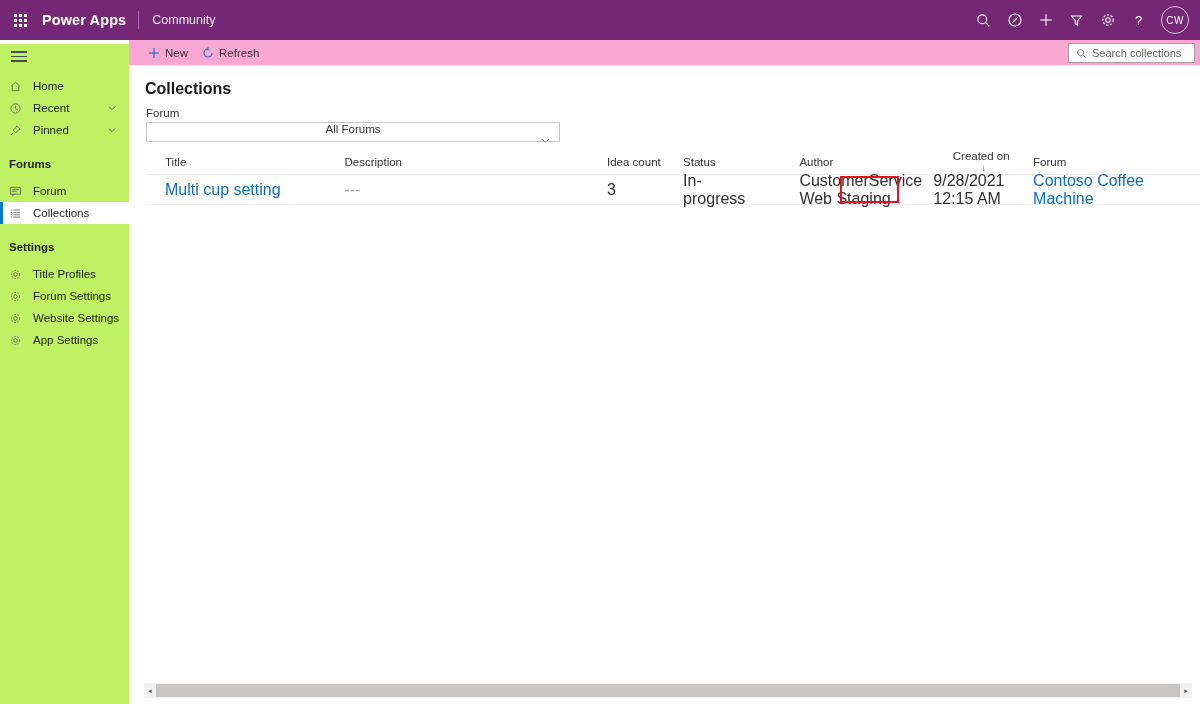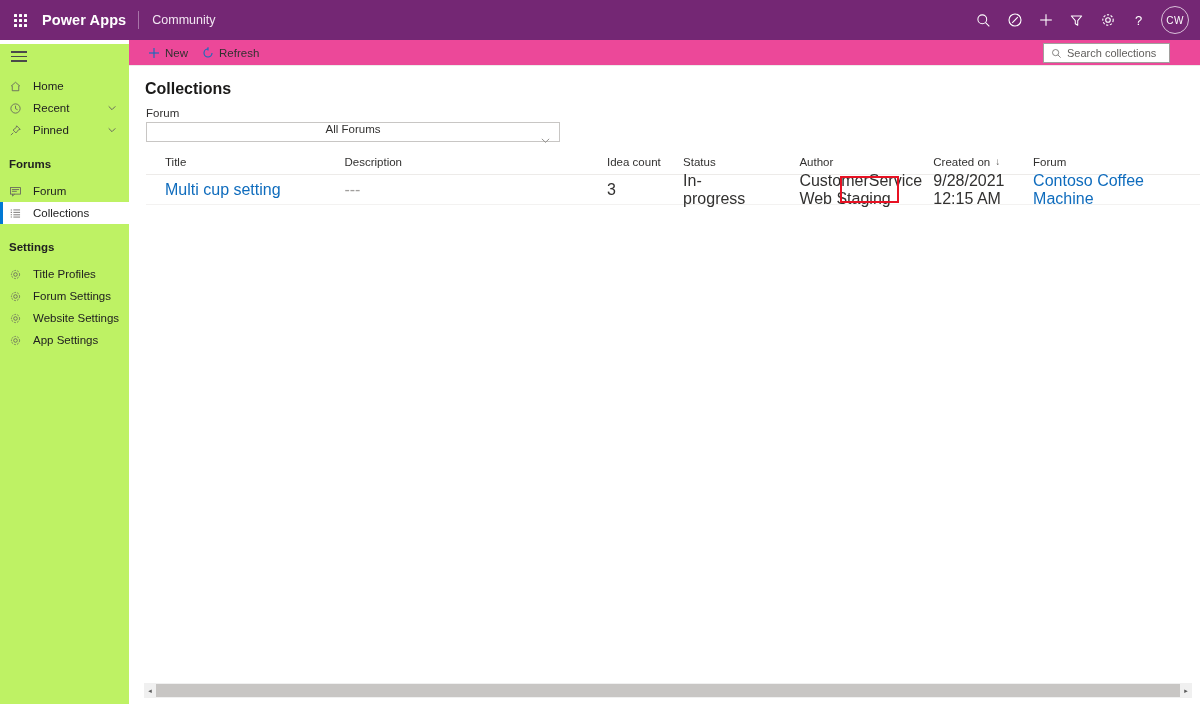--- a/index.html
+++ b/index.html
@@ -93,31 +93,31 @@
     height: 21px; display: flex; align-items: center;
     padding-left: 9px; font-size: 11.5px; font-weight: bold; color: #212121;
   }
   .sp12 { height: 12px; }
   .sp6 { height: 6px; }
 
   
   .cmdbar {
     position: absolute; top: 40px; left: 129px;
     width: 1071px; height: 26px;
-    background: #ec4899;
+    background: #f9a8d4;
     border-bottom: 1px solid #edebe9;
     display: flex; align-items: center;
   }
   .cmd-btn {
     display: flex; align-items: center; height: 26px;
     padding: 0 7px; font-size: 11.5px; color: #323130; cursor: pointer;
   }
   .cmd-btn .ci { display: flex; align-items: center; margin-right: 5px; }
   .search-box {
-    position: absolute; right: 30px; top: 3px;
+    position: absolute; right: 5px; top: 3px;
     width: 127px; height: 20px;
     border: 1px solid #a19f9d; background: #ffffff;
     display: flex; align-items: center; padding-left: 7px;
     cursor: text;
   }
   .search-box .sbi { display: flex; align-items: center; margin-right: 5px; }
   .search-box .sbt { font-size: 11px; color: #605e5c; }
 
   
   .content {
@@ -153,21 +153,21 @@
   .grid-row {
     height: 30px; display: flex; align-items: center;
     border-bottom: 1px solid #f3f2f1;
     font-size: 16px; color: #323130;
   }
   .c-title { width: 204px; padding-left: 19px; }
   .c-desc  { width: 264px; padding-left: 4px; }
   .c-idea  { width: 80px;  padding-left: 4px; margin-left: 12px; }
   .c-status{ width: 76px;  padding-left: 4px; }
   .c-author{ width: 141px; padding-left: 4px; margin-left: 44px; }
-  .c-created{ width: 105px; padding-left: 4px; display: flex; align-items: center; }
+  .c-created{ width: 105px; padding-left: 4px; display: flex; align-items: center; flex-direction: column; }
   .c-forum { width: 180px; padding-left: 4px; }
   .link { color: #0f6cbd; cursor: pointer; }
   .sort-arrow { margin-left: 5px; font-size: 10px; color: #605e5c; }
   .muted { color: #a19f9d; }
 
   
   .annot {
     position: absolute;
     left: 711px; top: 110px;
     width: 59px; height: 27px;

